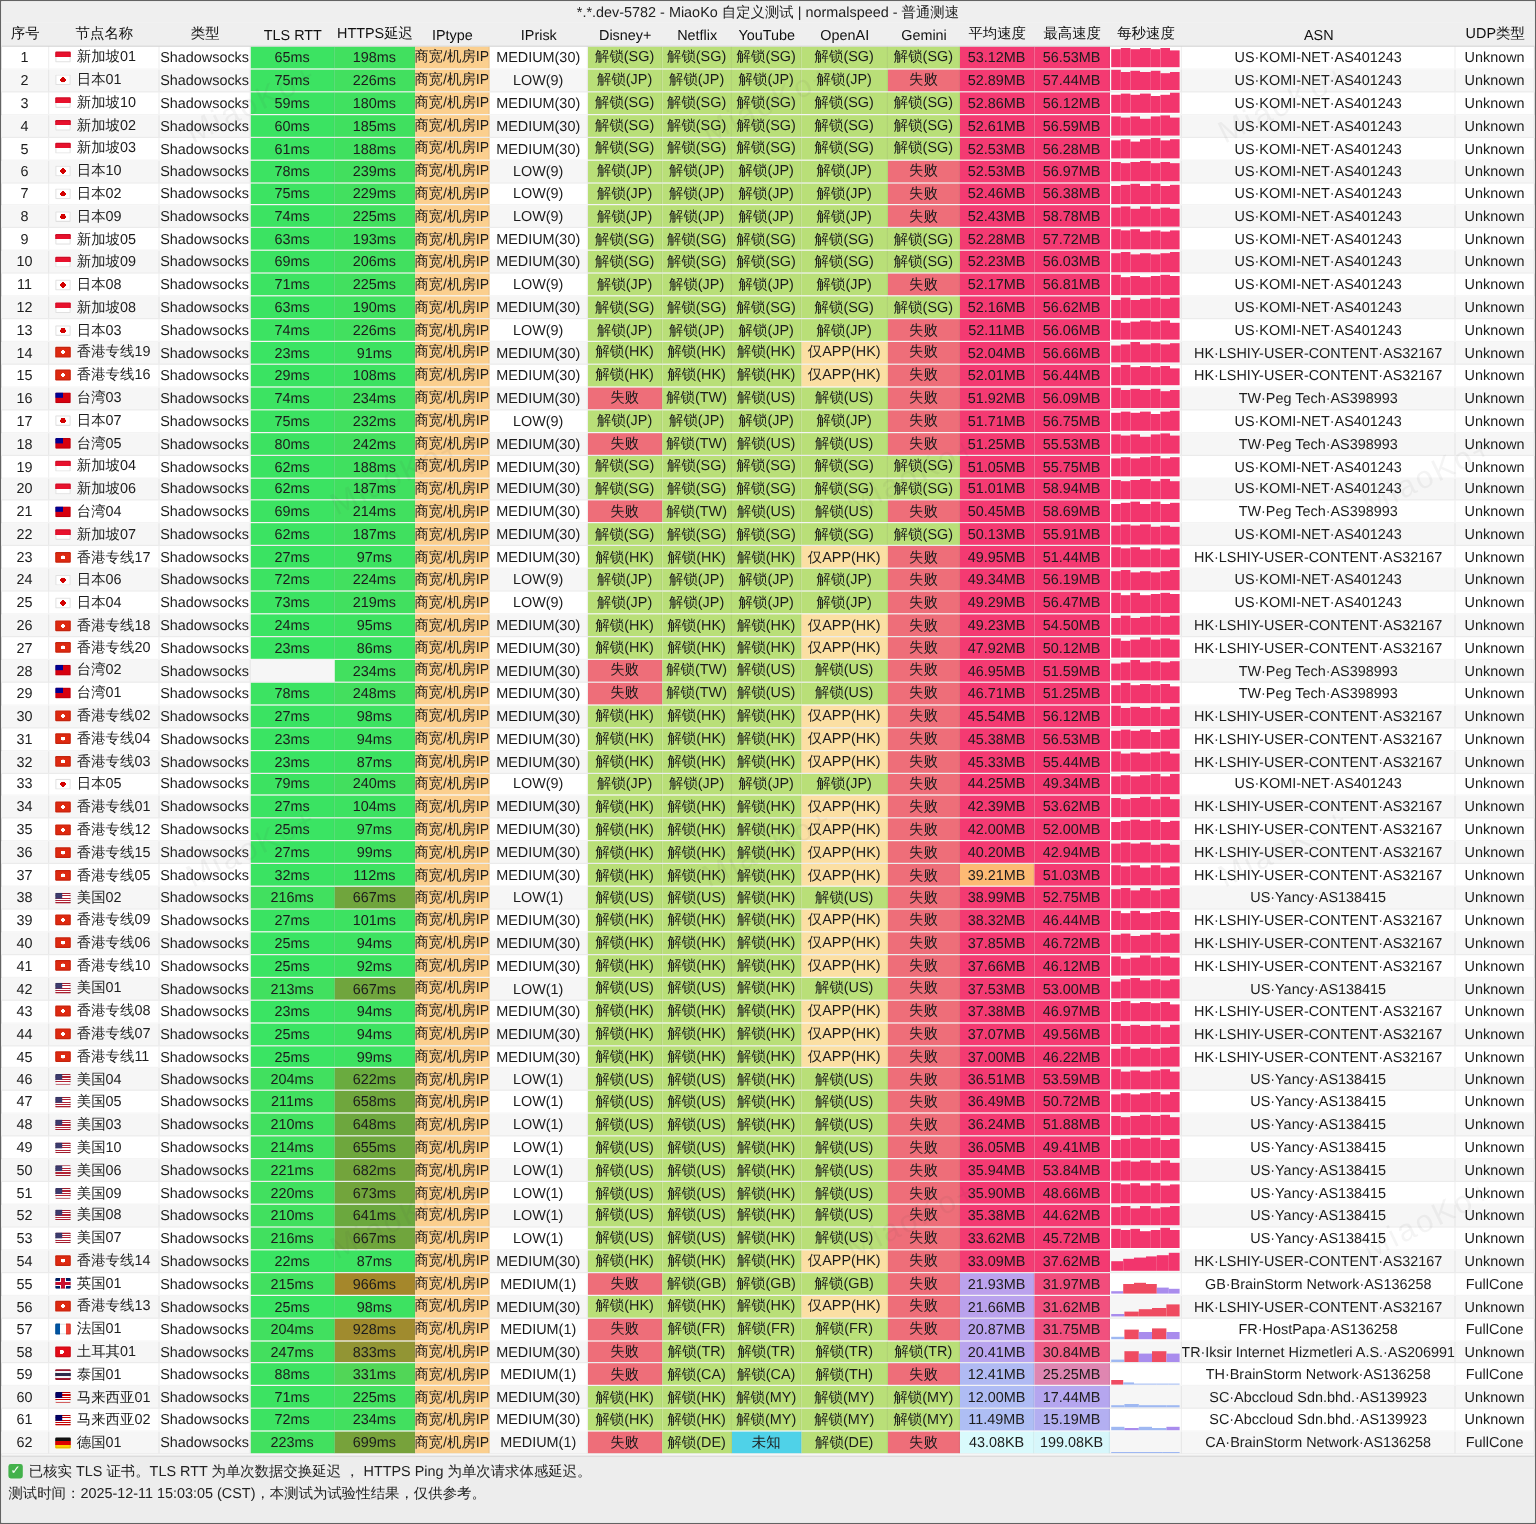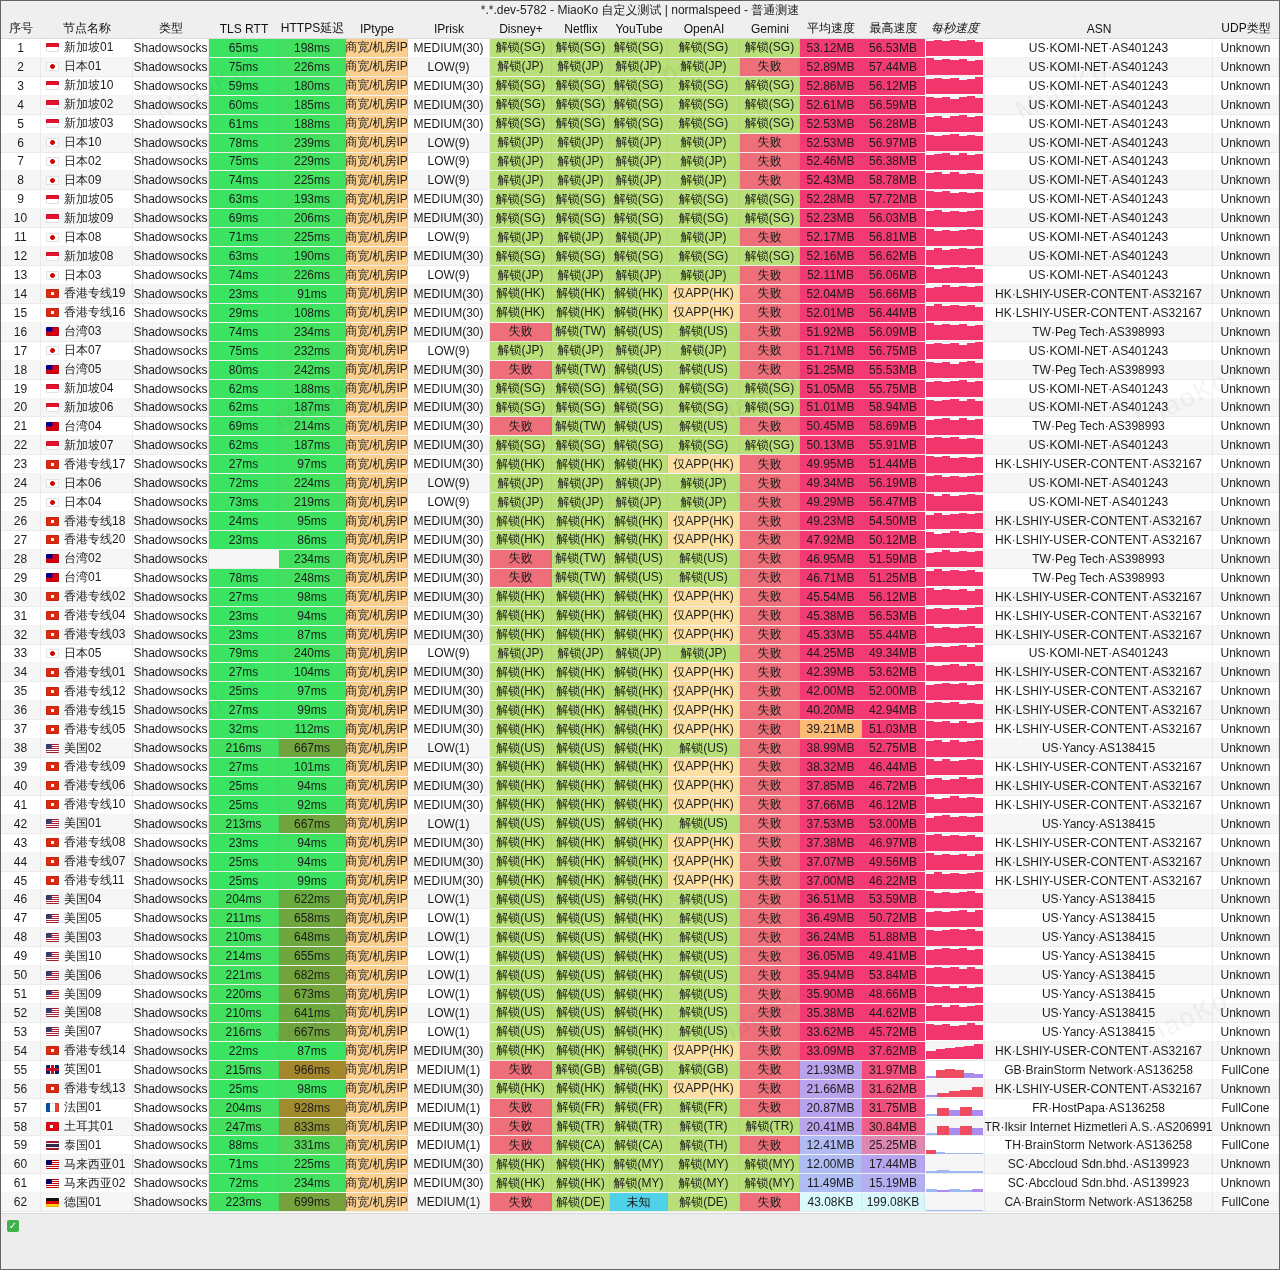--- a/index.html
+++ b/index.html
@@ -51,21 +51,21 @@
       <div class="hcell" style="width: 67px;">HTTPS延迟</div>
       <div class="hcell" style="width: 62px;">IPtype</div>
       <div class="hcell" style="width: 82px;">IPrisk</div>
       <div class="hcell" style="width: 62px;">Disney+</div>
       <div class="hcell" style="width: 58px;">Netflix</div>
       <div class="hcell" style="width: 58px;">YouTube</div>
       <div class="hcell" style="width: 72px;">OpenAI</div>
       <div class="hcell" style="width: 60px;">Gemini</div>
       <div class="hcell" style="width: 62px;">平均速度</div>
       <div class="hcell" style="width: 63px;">最高速度</div>
-      <div class="hcell" style="width: 60px; font-style: italic;">每秒速度</div>
+      <div class="hcell" style="width: 60px;">每秒速度</div>
       <div class="hcell" style="width: 228px;">ASN</div>
       <div class="hcell" style="width: 66px;">UDP类型</div>
     </div>
   <div class="tbody" id="tbody">
       <div class="trow">
         <div class="tcell" style="width: 40px;">1</div>
         <div class="tcell left" style="width: 92px;">
           <span class="flag flag-sg"></span>
           <span>新加坡01</span>
         </div>
@@ -2042,15 +2042,17 @@
       <span class="wm" style="left: 150px; top: 690px;">MiaoKo+</span>
       <span class="wm" style="left: 580px; top: 690px;">MiaoKo+</span>
       <span class="wm" style="left: 1010px; top: 690px;">MiaoKo+</span>
       <span class="wm" style="left: 270px; top: 1000px;">MiaoKo+</span>
       <span class="wm" style="left: 700px; top: 1000px;">MiaoKo+</span>
       <span class="wm" style="left: 1130px; top: 1000px;">MiaoKo+</span>
     </div>
   <div class="footer">
     <div class="fline">
       <span class="checkicon" id="checkicon" style="background: rgb(67, 177, 75);">✓</span>
+      <span>已核实 TLS 证书。TLS RTT 为单次数据交换延迟 ， HTTPS Ping 为单次请求体感延迟。</span>
     </div>
+    <div class="fline">测试时间：2025-12-11 15:03:05 (CST)，本测试为试验性结果，仅供参考。</div>
   </div>
 </div>
 
 </body></html>

